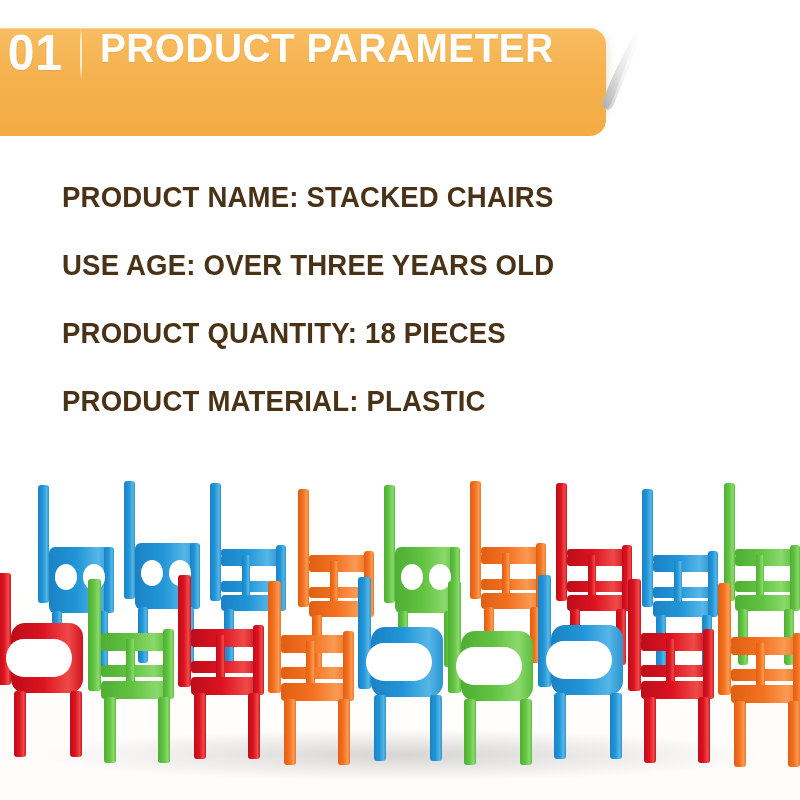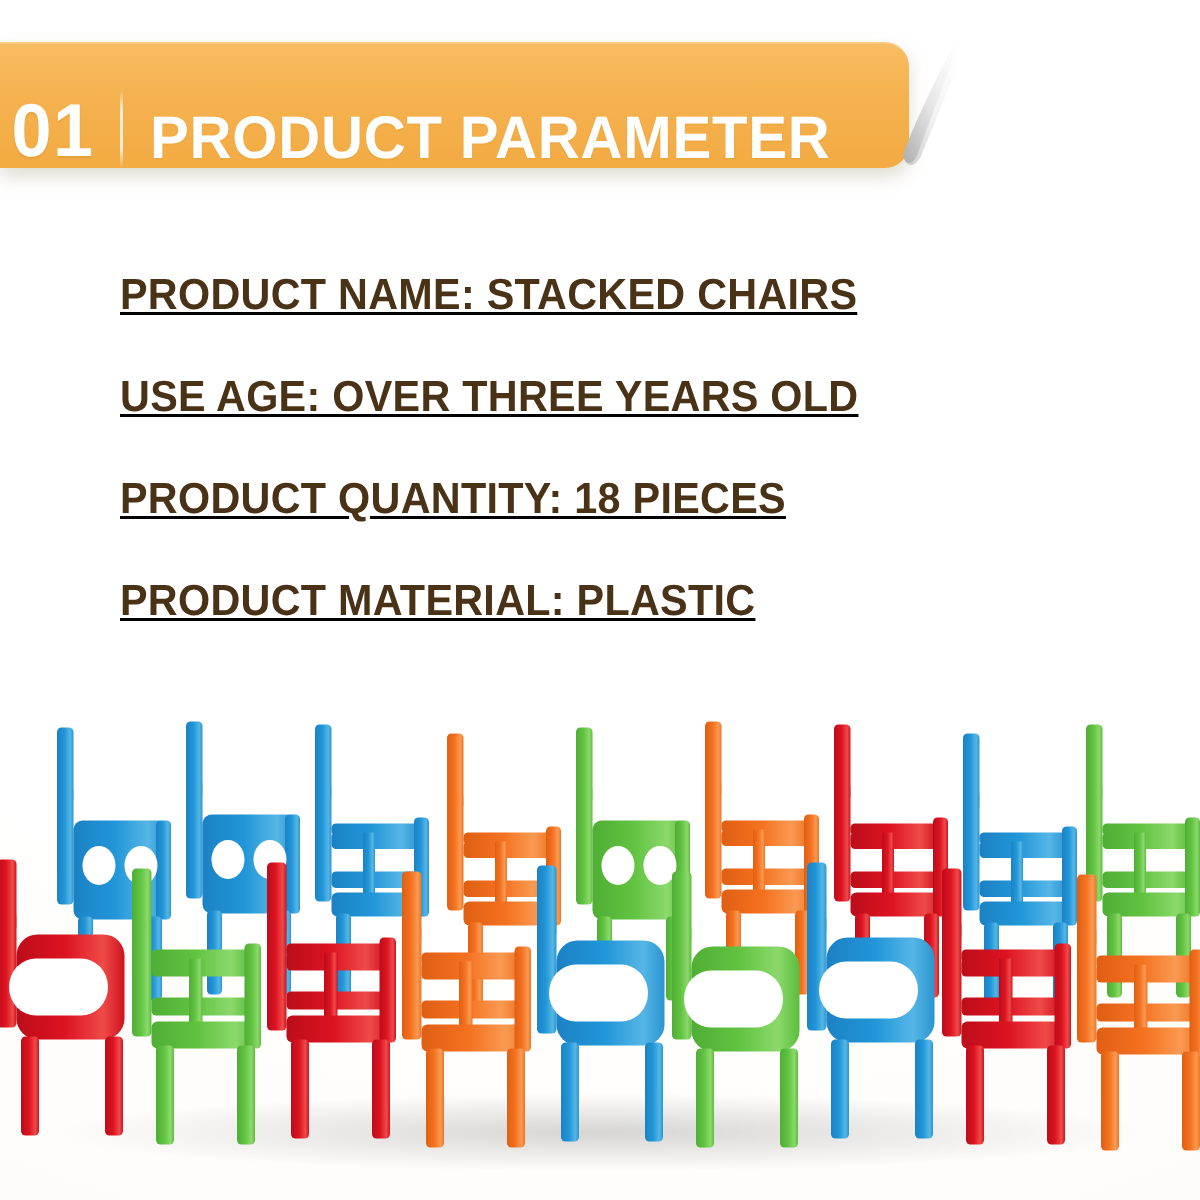--- a/index.html
+++ b/index.html
@@ -14,25 +14,25 @@
 
   
   #banner-wrap{position:absolute;left:0;top:28px;width:640px;height:92px;}
   #banner-shadow{
     position:absolute;left:0;top:6px;width:606px;height:84px;
     border-radius:0 14px 14px 0;
     background:rgba(120,100,60,.22);
     filter:blur(6px);
   }
   #banner{
-    position:absolute;left:0;top:0;width:606px;height:84px;
+    position:absolute;left:0;top:0;width:606px;height:108px;
     border-radius:0 16px 16px 0;
     background:linear-gradient(180deg,#f8bd62 0%,#f5b24f 42%,#f3ab43 100%);
     box-shadow:inset 0 1px 0 rgba(255,255,255,.30);
-    display:flex;align-items:flex-end;
+    display:flex;align-items:flex-start;
   }
   #banner-number{
     color:#ffffff;font-size:50px;font-weight:700;line-height:1;
     letter-spacing:1px;padding-left:8px;
     font-family:"Liberation Sans","DejaVu Sans",sans-serif;
     transform:scaleX(.96);transform-origin:left center;
     text-shadow:0 1px 1px rgba(180,130,40,.25);
   }
   #banner-divider{
     width:2px;height:52px;margin:0 18px 0 14px;
@@ -42,21 +42,21 @@
   #banner-title{
     color:#ffffff;font-size:40px;font-weight:700;line-height:1;
     letter-spacing:.5px;transform:scaleX(.97);transform-origin:left center;
     text-shadow:0 1px 1px rgba(180,130,40,.22);
     white-space:nowrap;
   }
   
   #banner-fold{position:absolute;left:596px;top:-28px;width:70px;height:130px;}
 
   
-  #spec-list{position:absolute;left:80px;top:163px;width:700px;text-decoration:underline;}
+  #spec-list{position:absolute;left:62px;top:163px;width:700px;}
   .spec-line{
     color:#4a3217;
     font-size:29px;
     font-weight:700;
     line-height:68px;
     letter-spacing:.2px;
     white-space:nowrap;
     transform:scaleX(.95);
     transform-origin:left center;
     font-family:"Liberation Sans","DejaVu Sans",sans-serif;

